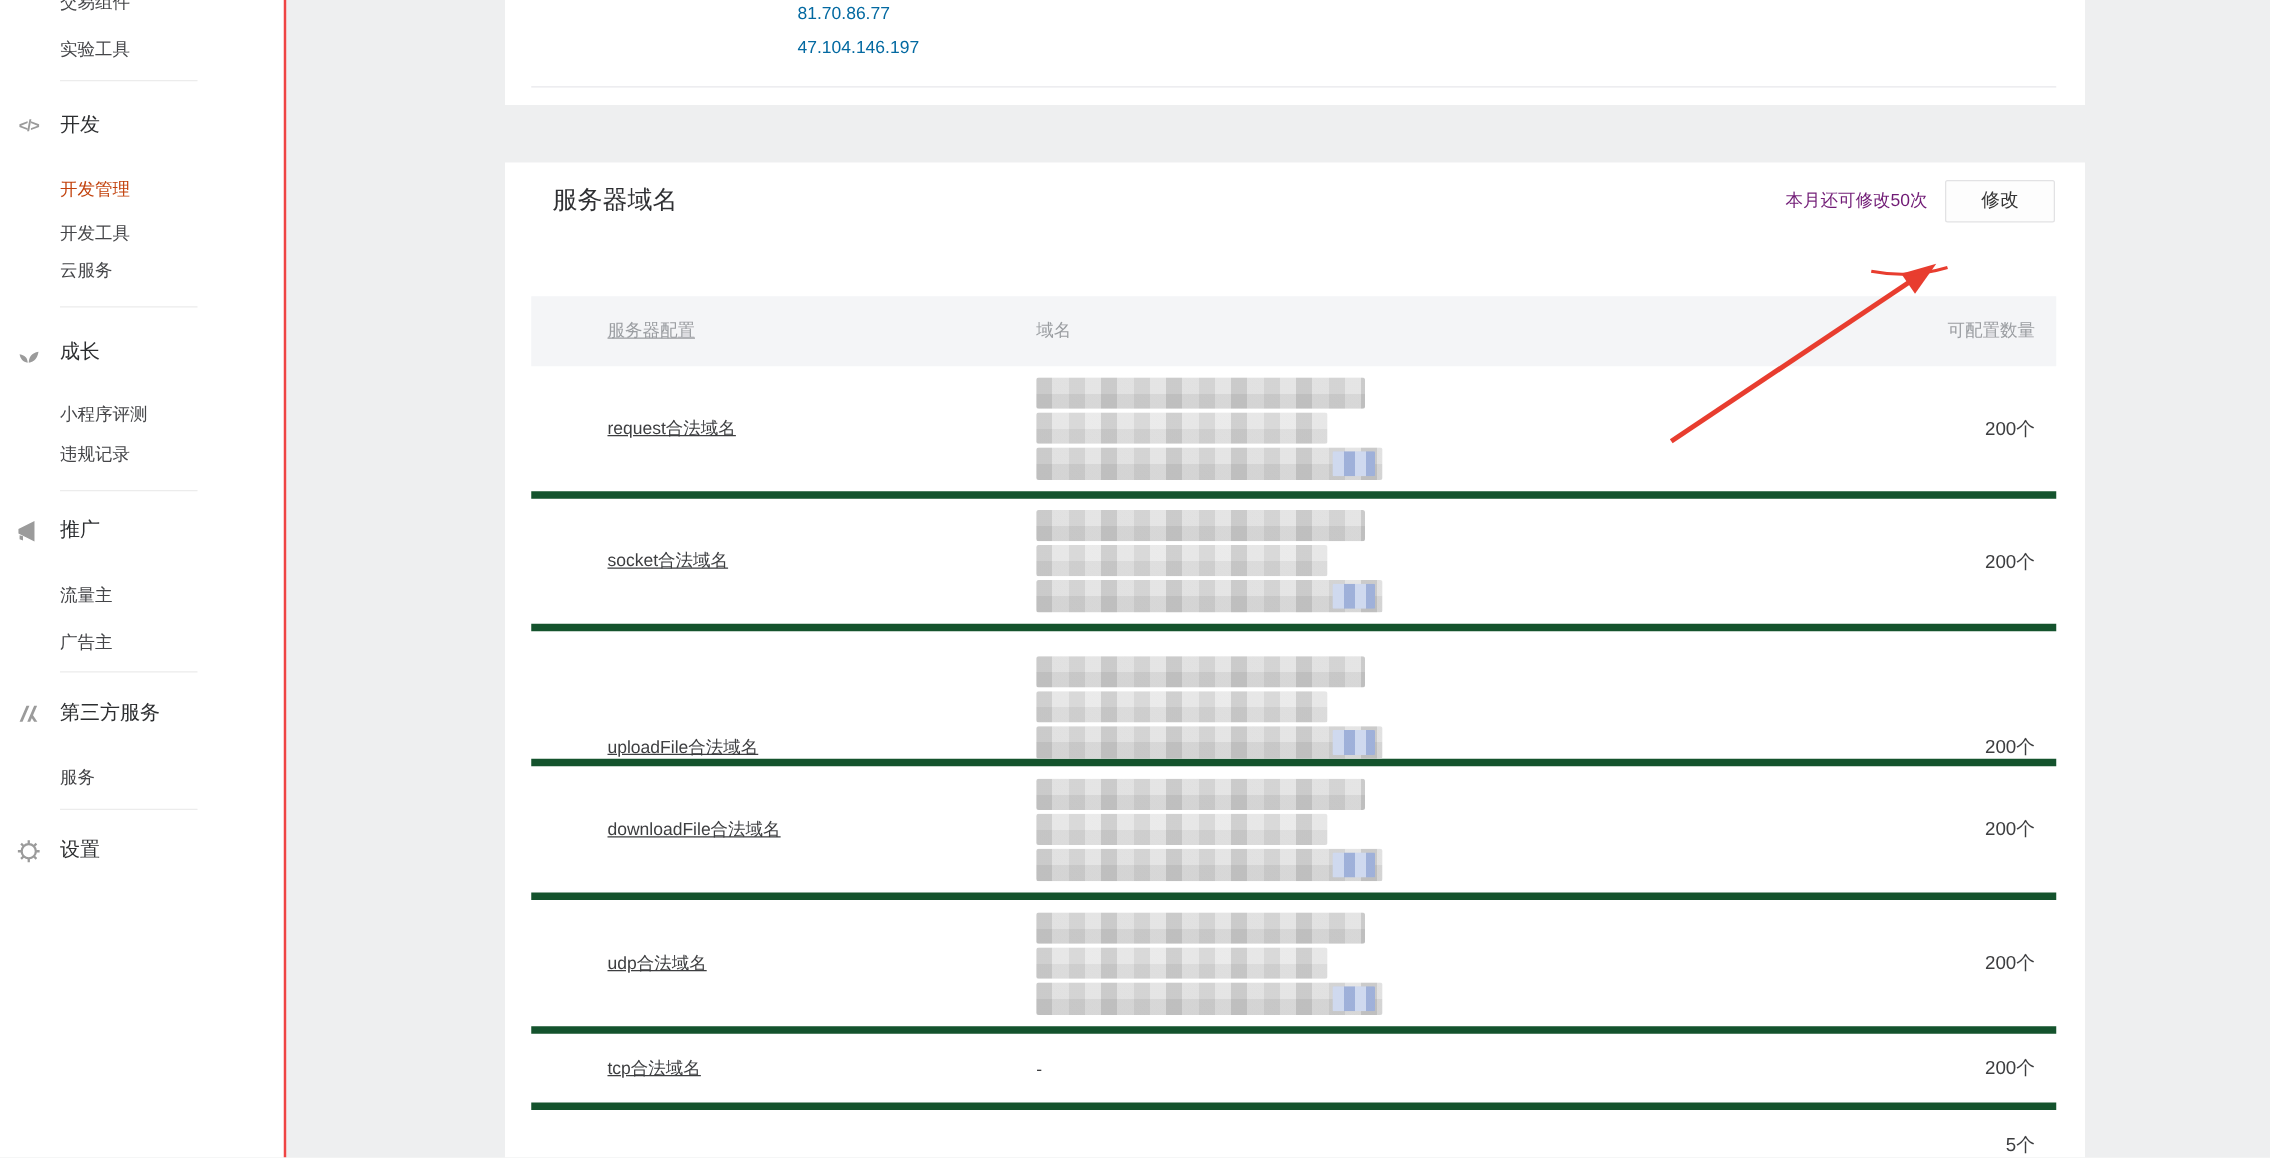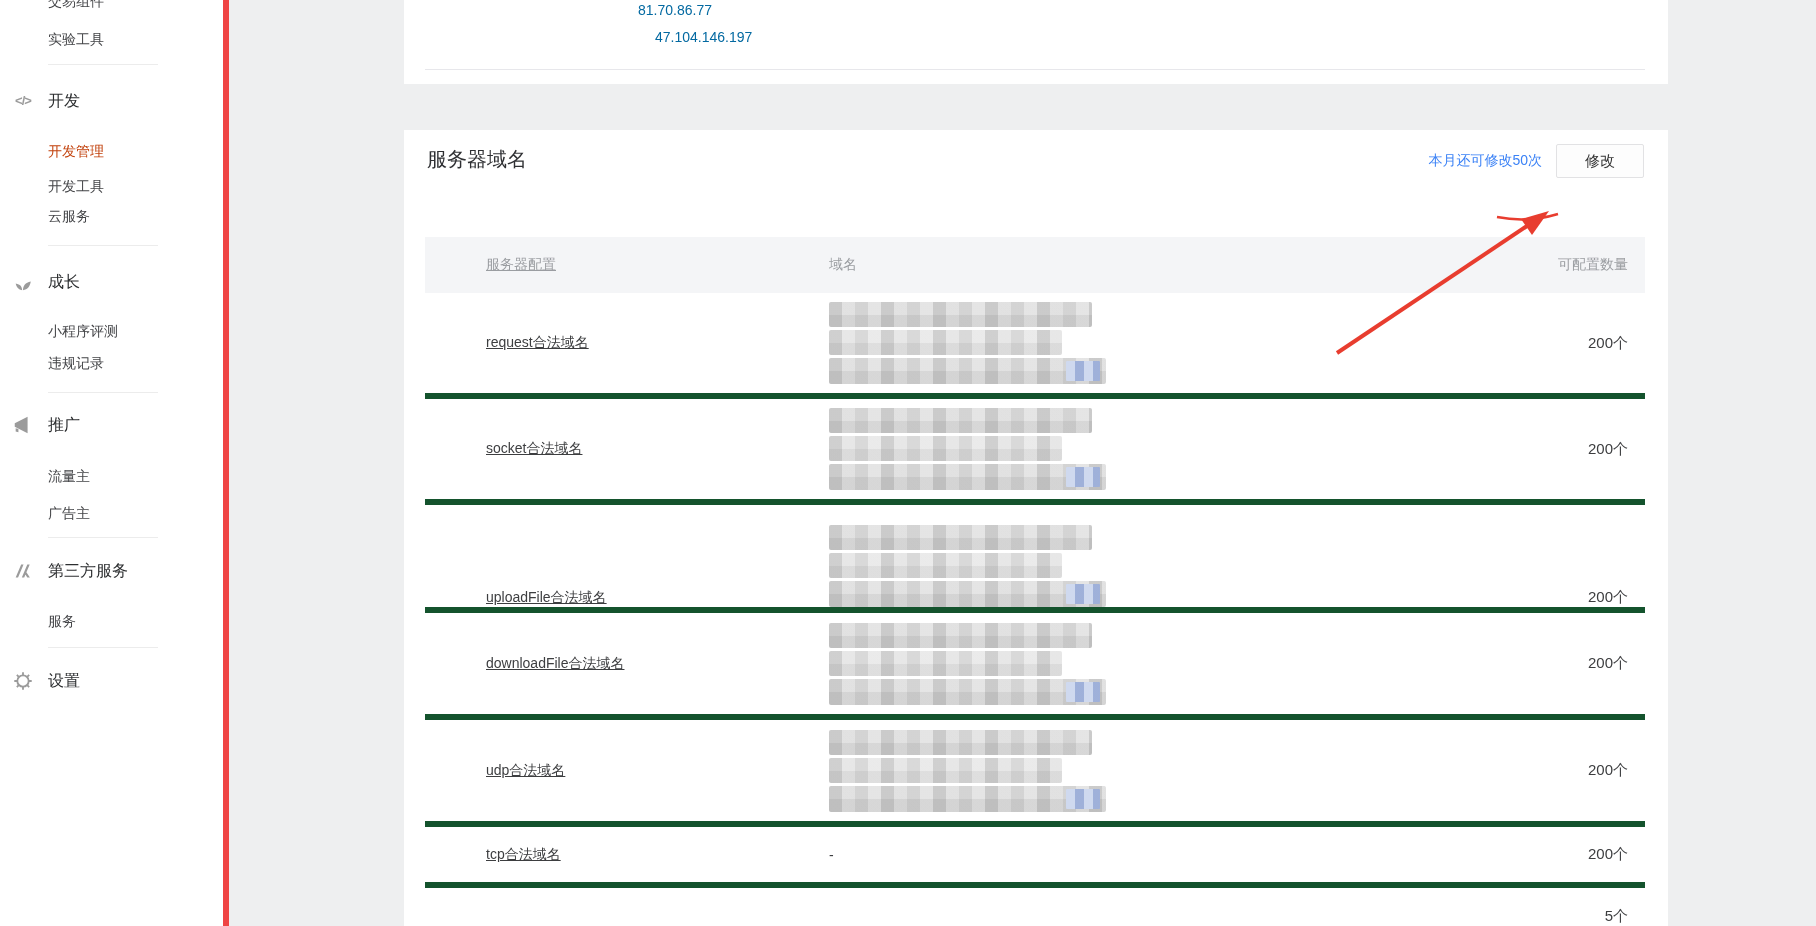--- a/index.html
+++ b/index.html
@@ -1,40 +1,40 @@
 <!DOCTYPE html>
 <html><head>
 <meta charset="utf-8">
 <style>
   * { margin:0; padding:0; box-sizing:border-box; }
   html,body { width:1816px; height:926px; }
   body { font-family:"Liberation Sans","DejaVu Sans",sans-serif; background:#eeeff0; color:#353535; }
   #stage { position:relative; width:1816px; height:926px; overflow:hidden; background:#eeeff0; }
 
   
-  .sidebar { position:absolute; left:0; top:0; width:229px; height:926px; background:#ffffff; border-right:6px solid #ef4444; }
+  .sidebar { position:absolute; left:0; top:0; width:229px; height:926px; background:#ffffff; border-right:2px solid #ef4444; }
   .side-item { position:absolute; left:0; width:229px; font-size:14px; color:#444548; line-height:20px; cursor:pointer; }
   .side-item .lbl { position:absolute; left:48px; top:0; white-space:nowrap; }
   .side-section { position:absolute; left:0; width:229px; font-size:16px; color:#2c2e30; line-height:24px; cursor:pointer; }
   .side-section .lbl { position:absolute; left:48px; top:0; white-space:nowrap; }
   .side-section .ic { position:absolute; left:12px; top:1px; width:22px; height:22px; color:#9b9b9b; fill:#9b9b9b; }
   .side-item.active .lbl { color:#c2410c; }
   .side-div { position:absolute; left:48px; width:110px; height:1px; background:#ececec; }
   .code-glyph { font-size:13px; font-weight:bold; color:#9b9b9b; letter-spacing:-1px; line-height:22px; display:block; text-align:center; }
 
   
   .card { position:absolute; background:#ffffff; }
   .card1 { left:404px; top:-20px; width:1264px; height:104px; }
   .ip-line { position:absolute; left:234px; font-size:14px; color:#0369a1; line-height:22px; }
   .card1 .inner-div { position:absolute; left:21px; bottom:14px; width:1220px; height:1px; background:#e7e7eb; }
 
   .card2 { left:404px; top:130px; width:1264px; height:796px; }
-  .panel-title { position:absolute; left:23px; top:16px; font-size:20px; color:#2f3033; }
+  .panel-title { position:absolute; left:38px; top:16px; font-size:20px; color:#2f3033; }
   .quota-wrap { position:absolute; right:24px; top:14px; display:flex; align-items:center; gap:14px; }
-  .quota-text { font-size:14px; color:#3b82f6; }
+  .quota-text { font-size:14px; color:#701a75; }
   .btn-default { width:88px; height:34px; background:#fdfdfd; border:1px solid #e2e2e4; border-radius:2px; font-size:15px; color:#353535; text-align:center; line-height:32px; cursor:pointer; }
   .desc { position:absolute; left:23px; top:58px; width:1190px; font-size:14px; color:#8f9092; line-height:20px; white-space:nowrap; }
   .desc a { color:#576b95; text-decoration:none; cursor:pointer; }
 
   
   .table { position:absolute; left:21px; top:107px; width:1220px; }
   .thead { display:flex; align-items:center; height:56px; background:#f4f5f7; font-size:14px; color:#9a9da1; }
   .col1 { width:404px; padding-left:61px;text-decoration:underline; }
   .col2 { flex:1; }
   .col3 { width:180px; text-align:right; padding-right:17px; }
@@ -141,21 +141,21 @@
             <path d="M12 2.5v3M12 18.5v3M2.5 12h3M18.5 12h3M5.3 5.3l2.1 2.1M16.6 16.6l2.1 2.1M5.3 18.7l2.1-2.1M16.6 7.4l2.1-2.1"></path>
           </g>
         </svg>
       </span>
       <span class="lbl">设置</span>
     </div>
   </div>
 
   <div class="card card1">
     <div class="ip-line" style="top:19px;">81.70.86.77</div>
-    <div class="ip-line" style="top:46px;margin-left:17px;">47.104.146.197</div>
+    <div class="ip-line" style="top:46px;">47.104.146.197</div>
     <div class="inner-div"></div>
   </div>
 
   <div class="card card2">
     <div class="panel-title">服务器域名</div>
 
     <div class="quota-wrap">
       <span class="quota-text">本月还可修改50次</span>
       <div class="btn-default">修改</div>
     </div>

